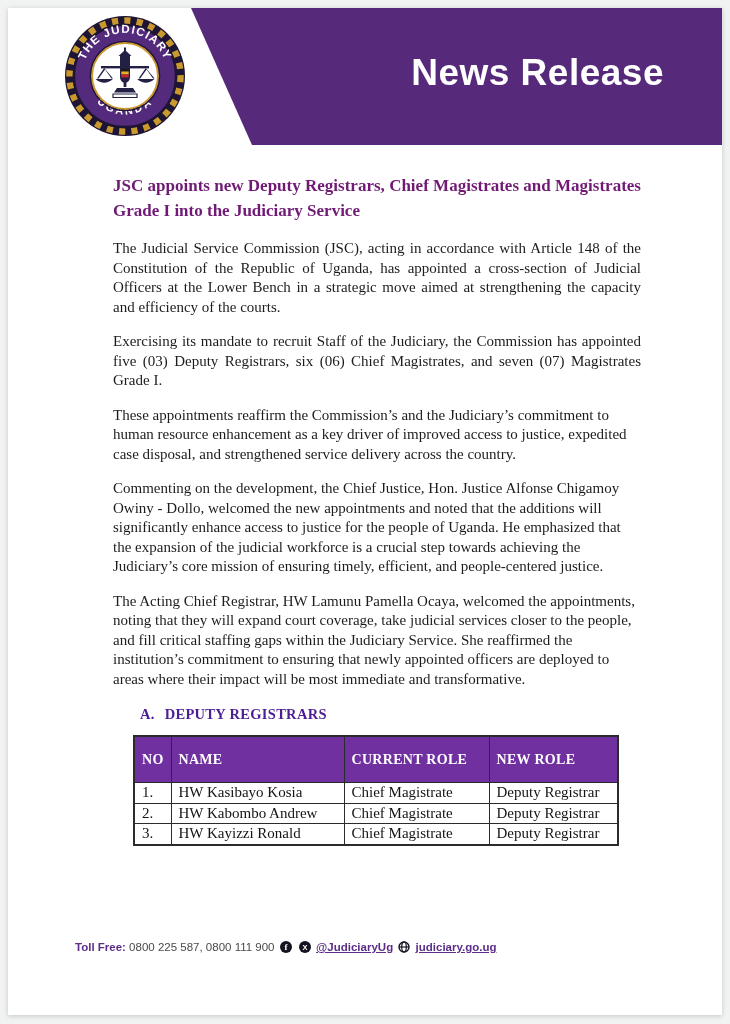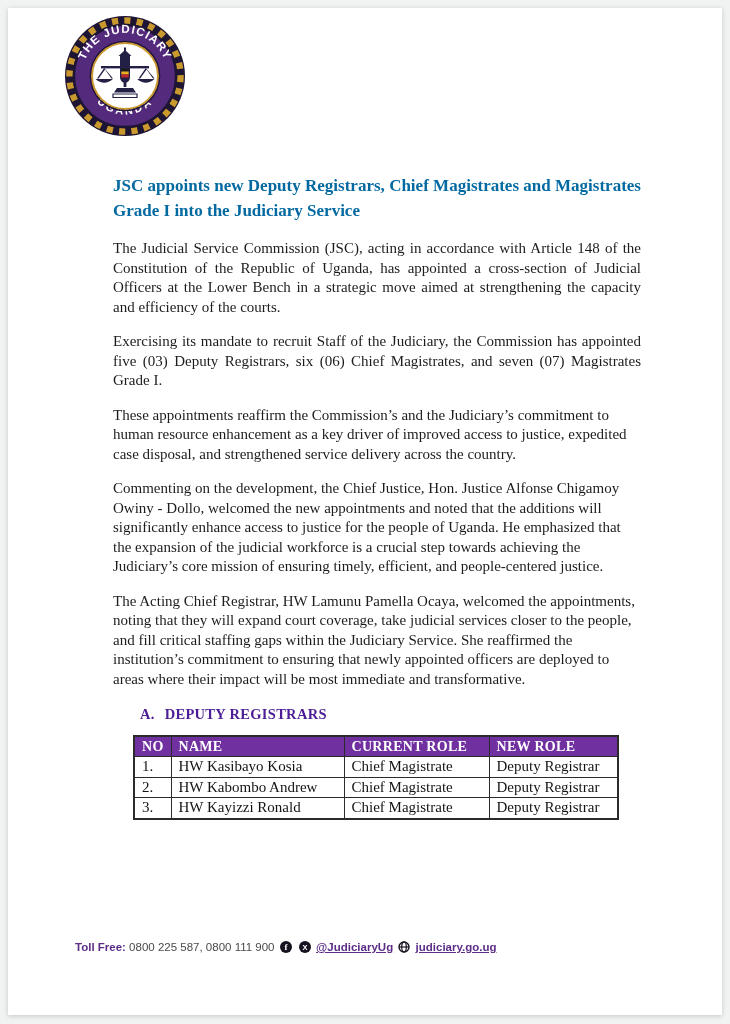--- a/index.html
+++ b/index.html
@@ -26,38 +26,38 @@
     font-weight:bold;font-size:37px;color:#ffffff;letter-spacing:.5px;
   }
   .logo{position:absolute;left:55px;top:6px;width:124px;height:124px;}
   
   .content{
     position:absolute;left:105px;top:165px;width:528px;
     font-size:15px;line-height:19.5px;color:#1c1c1c;
   }
   .date{margin:0 0 22px 0;}
   .title{
-    font-size:17px;line-height:25px;font-weight:bold;color:#0369a1;
+    font-size:17px;line-height:25px;font-weight:bold;color:#701a75;
     text-align:justify;margin:0 0 16px 0;
   }
   .content p{margin:0 0 15px 0;}
   .just{text-align:justify;}
   .section-heading{
     margin:16px 0 10px 27px;color:#4c1d95;font-weight:bold;
     font-size:14.5px;letter-spacing:.3px;
   }
   .section-heading .sec-label{margin-right:10px;}
   
   table.appointments{
     margin-left:20px;border-collapse:collapse;width:484px;
     font-size:15px;border:2px solid #2b2b2b;table-layout:fixed;
   }
   table.appointments th{
     background:#7030a0;color:#ffffff;text-align:left;font-size:14px;
-    padding:0 7px;border:1px solid #2b2b2b;letter-spacing:.3px;font-weight:bold;
+    padding:13px 7px;border:1px solid #2b2b2b;letter-spacing:.3px;font-weight:bold;
   }
   table.appointments td{
     padding:0 7px;border:1px solid #2b2b2b;height:19px;color:#141414;
     white-space:nowrap;overflow:hidden;
   }
   col.c-no{width:37px;}col.c-name{width:173px;}col.c-cur{width:145px;}col.c-new{width:129px;}
   
   .footer{
     position:absolute;left:67px;top:930px;width:600px;
     font-family:"Liberation Sans","DejaVu Sans",sans-serif;
@@ -66,20 +66,23 @@
   .footer .plabel{color:#5c2d87;font-weight:bold;}
   .footer .purple{color:#5c2d87;font-weight:bold;text-decoration:underline;}
   .footer .sep{margin:0 4px;color:#6a6a6a;}
   .footer .icon{display:inline-block;vertical-align:-2px;margin:0 2px;}
 </style>
 </head>
 <body>
 
 <div class="paper">
 
+  <div class="banner">
+    <div class="banner-title">News Release</div>
+  </div>
 
   <div class="logo">
     <svg viewBox="0 0 124 124" width="124" height="124">
       <circle cx="62" cy="62" r="60" fill="#1e1535"></circle>
       <circle cx="62" cy="62" r="55.5" fill="none" stroke="#c9992e" stroke-width="6.5" stroke-dasharray="6.2 6.2"></circle>
       <circle cx="62" cy="62" r="51" fill="#542a7d" stroke="#1e1535" stroke-width="2.5"></circle>
       <defs>
         <path id="arcTop" d="M 19,62 A 43,43 0 0 1 105,62"></path>
         <path id="arcBottom" d="M 23.5,62 A 38.5,38.5 0 0 0 100.5,62"></path>
       </defs>

